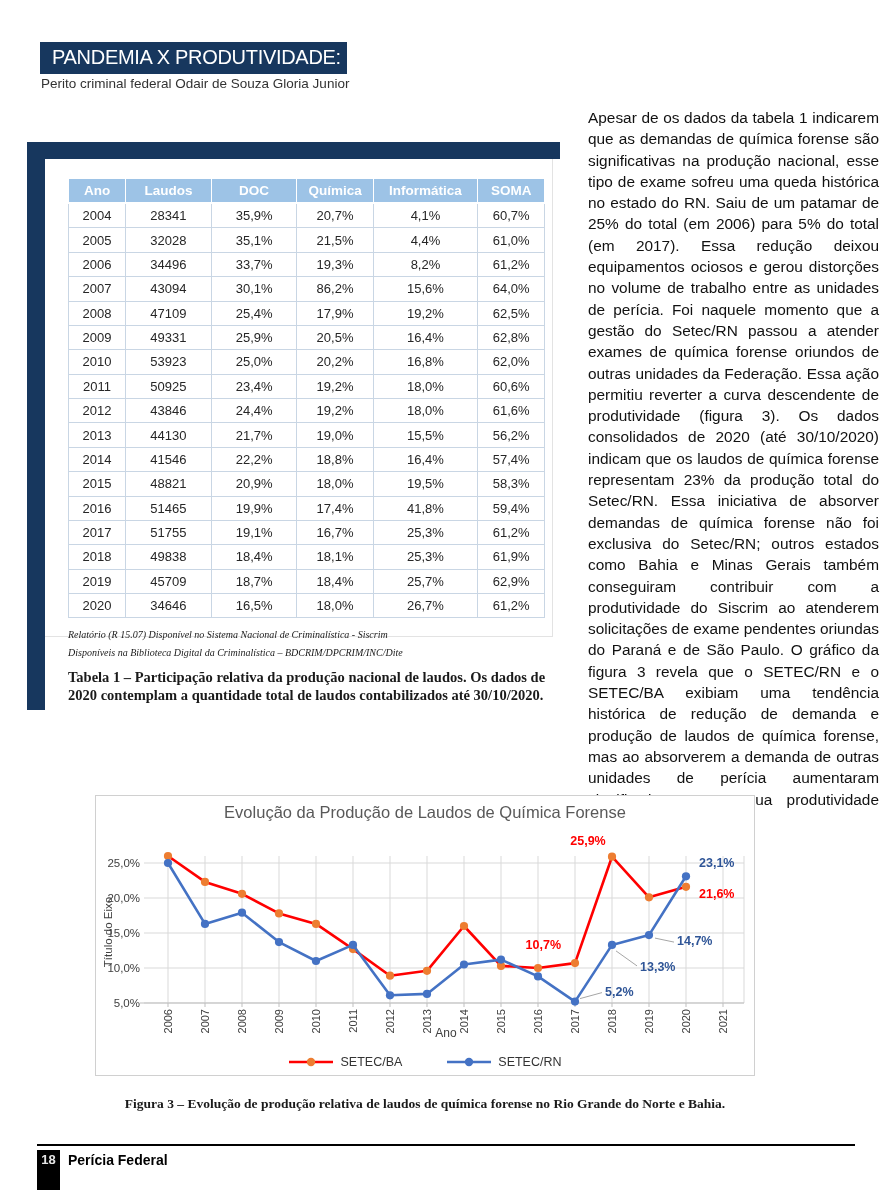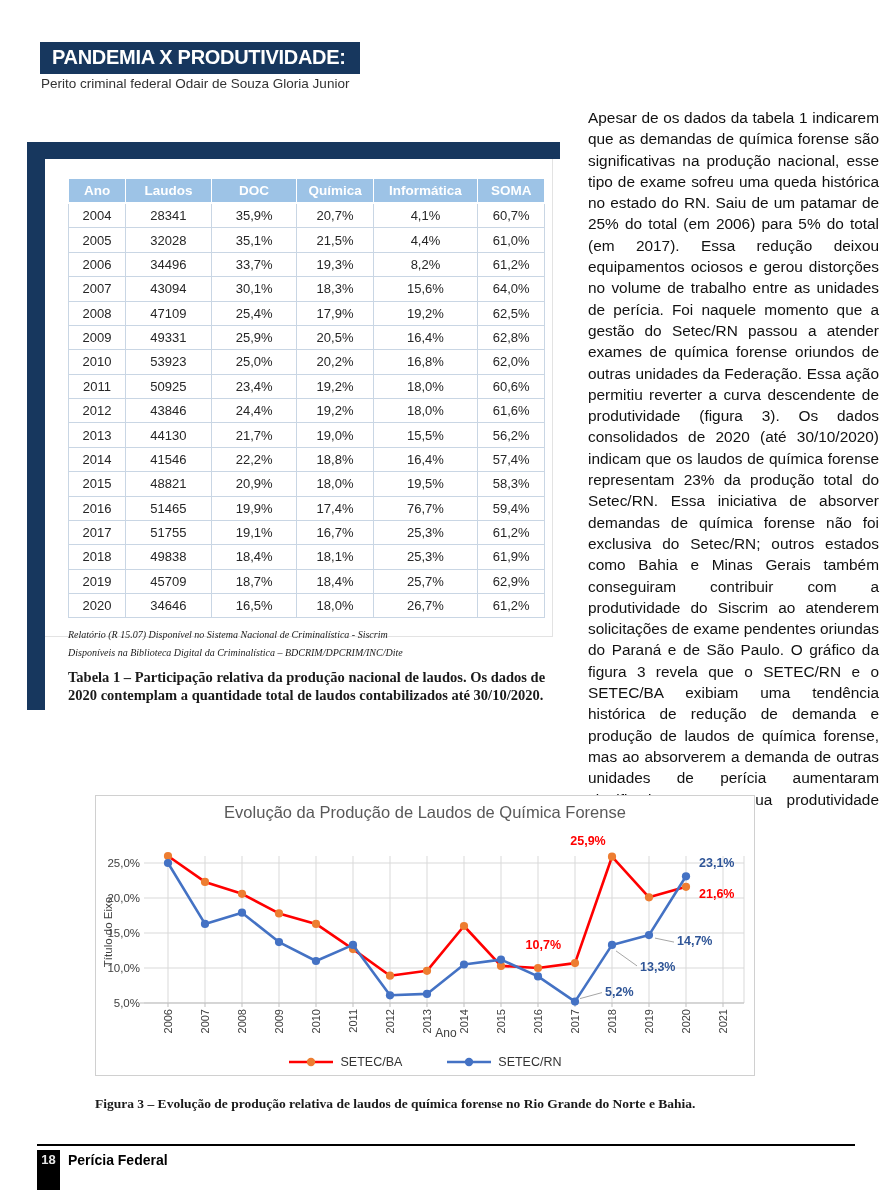--- a/index.html
+++ b/index.html
@@ -6,22 +6,22 @@
   html,body { background:#ffffff; }
   .page {
     position:relative; width:892px; height:1190px; margin:0 auto;
     background:#ffffff; overflow:hidden;
     font-family:"Liberation Sans", sans-serif; color:#1a1a1a;
   }
   
   .title-box {
     position:absolute; left:40px; top:42px;
     background:#17375E; color:#ffffff;
-    font-size:20px; font-weight:bold; letter-spacing:-0.3px;
-    padding:4px 14px 5px 12px;
+    font-size:20px; font-weight:normal; letter-spacing:-0.3px;
+    padding:4px 6px 5px 12px;
   }
   .byline { position:absolute; left:41px; top:76px; font-size:13.5px; color:#333; }
   
   .frame-h { position:absolute; left:27px; top:142px; width:533px; height:17px; background:#17375E; }
   .frame-v { position:absolute; left:27px; top:142px; width:18px; height:568px; background:#17375E; }
   .table-card {
     position:absolute; left:45px; top:159px; width:508px; height:478px;
     background:#ffffff; border:1px solid #e3e3e3; border-top:none; border-left:none;
   }
   
@@ -60,21 +60,21 @@
     text-align:center; margin-top:7px; font-size:16.5px; color:#595959;
   }
   .chart-plot-wrap { position:absolute; left:0; top:32px; width:660px; height:218px; }
   svg { font-family:"Liberation Sans", sans-serif; }
   .legend {
     position:absolute; left:0; bottom:6px; width:100%;
     display:flex; justify-content:center; gap:44px; align-items:center;
   }
   .legend-item { display:flex; align-items:center; gap:6px; font-size:12.5px; color:#333; }
   .fig-caption {
-    position:absolute; left:95px; top:1096px; width:660px; text-align:left;
+    position:absolute; left:95px; top:1096px; width:660px; text-align:center;
     font-family:"Liberation Serif", serif; font-weight:bold; font-size:13.5px; color:#1a1a1a;
   }
   
   .footer-rule { position:absolute; left:37px; top:1144px; width:818px; height:2px; background:#000; }
   .page-num-box {
     position:absolute; left:37px; top:1150px; width:23px; height:40px;
     background:#000; color:#e5e5e5; font-size:13px; font-weight:bold;
     text-align:center; padding-top:2px;
   }
   .footer-brand { position:absolute; left:68px; top:1152px; font-size:14px; font-weight:bold; color:#000; }
@@ -124,21 +124,21 @@
           <td>34496</td>
           <td>33,7%</td>
           <td>19,3%</td>
           <td>8,2%</td>
           <td>61,2%</td>
         </tr>
         <tr>
           <td>2007</td>
           <td>43094</td>
           <td>30,1%</td>
-          <td>18,3%</td>
+          <td>86,2%</td>
           <td>15,6%</td>
           <td>64,0%</td>
         </tr>
         <tr>
           <td>2008</td>
           <td>47109</td>
           <td>25,4%</td>
           <td>17,9%</td>
           <td>19,2%</td>
           <td>62,5%</td>
@@ -197,21 +197,21 @@
           <td>20,9%</td>
           <td>18,0%</td>
           <td>19,5%</td>
           <td>58,3%</td>
         </tr>
         <tr>
           <td>2016</td>
           <td>51465</td>
           <td>19,9%</td>
           <td>17,4%</td>
-          <td>76,7%</td>
+          <td>41,8%</td>
           <td>59,4%</td>
         </tr>
         <tr>
           <td>2017</td>
           <td>51755</td>
           <td>19,1%</td>
           <td>16,7%</td>
           <td>25,3%</td>
           <td>61,2%</td>
         </tr>

